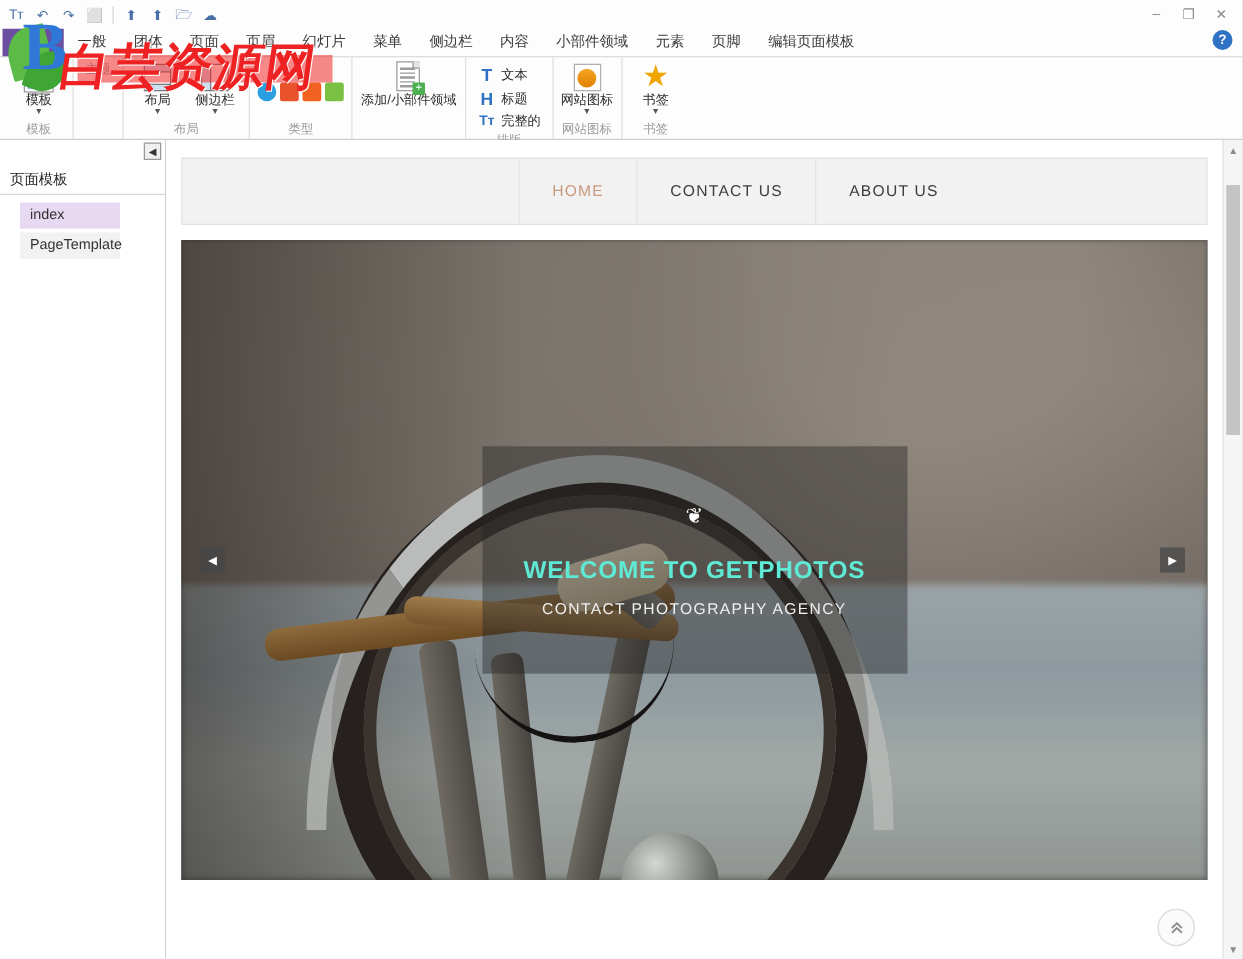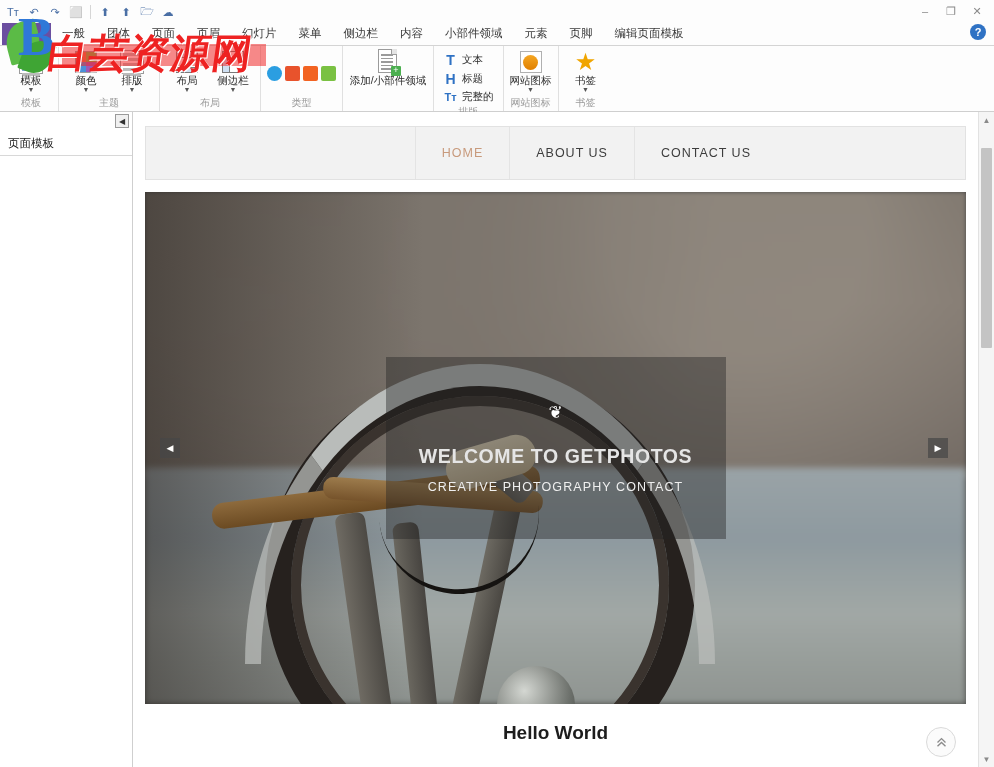--- a/index.html
+++ b/index.html
@@ -419,21 +419,21 @@
     left: 50%; top: 50%;
     transform: translate(-50%,-50%);
     width: 340px; height: 182px;
     background: rgba(35,35,35,.42);
     display: flex; flex-direction: column;
     align-items: center; justify-content: center;
     text-align: center;
   }
   .hero-leaf { font-size: 17px; color: #ffffff; margin-bottom: 22px; }
   .hero-title {
-    font-size: 19.5px; font-weight: bold; color: #e5e5e5;
+    font-size: 19.5px; font-weight: bold; color: #5eead4;
     letter-spacing: .6px; margin-bottom: 12px;
   }
   .hero-sub { font-size: 12.5px; color: #efefef; letter-spacing: 1.1px; }
 
   .carousel-arrow {
     position: absolute; top: 50%;
     transform: translateY(-50%);
     width: 20px; height: 20px;
     background: rgba(70,70,70,.72);
     color: #ffffff;
@@ -587,47 +587,20 @@
               </div>
           </div>
           <div class="rbtn-lbl">模板</div>
           <div class="rbtn-caret">▼</div>
         </div>
       </div>
       <div class="rgroup-label">模板</div>
     </div>
 
     <div class="rgroup">
-      <div class="rgroup-items">
-        <div class="rbtn">
-          <div class="rbtn-ico">
-            <div class="color-ico">
-              <div style="background:#e8734a"></div>
-                <div style="background:#79b84a"></div>
-              <div style="background:#4a8fd8"></div>
-                <div style="background:#9b59b6"></div>
-            </div>
-          </div>
-          <div class="rbtn-lbl">颜色</div>
-          <div class="rbtn-caret">▼</div>
-        </div>
-        <div class="rbtn">
-          <div class="rbtn-ico">
-            <div class="tmpl-ico">
-                <i class="g"></i>
-                <i class="g"></i>
-                <i class="g"></i>
-                <i class="g"></i>
-                <i class="g"></i>
-              </div>
-          </div>
-          <div class="rbtn-lbl">排版</div>
-          <div class="rbtn-caret">▼</div>
-        </div>
-      </div>
       <div class="rgroup-label">主题</div>
     </div>
 
     <div class="rgroup">
       <div class="rgroup-items">
         <div class="rbtn">
           <div class="rbtn-ico">
             <div class="layout-ico">
                 <div class="top"></div>
                 <div class="mid"></div>
@@ -734,29 +707,33 @@
       </div>
       <div class="rgroup-label">书签</div>
     </div>
   </div>
 
   <div class="workspace">
 
     <div class="panel">
       <div class="panel-collapse">◀</div>
       <div class="panel-title">页面模板</div>
+      <div class="panel-list">
+        <div class="panel-item sel">index</div>
+        <div class="panel-item">PageTemplate</div>
+      </div>
     </div>
 
     <div class="preview-wrap">
       <div class="preview">
 
         <div class="site-nav">
           <div class="nav-item active">HOME</div>
+          <div class="nav-item">CONTACT US</div>
           <div class="nav-item">ABOUT US</div>
-          <div class="nav-item">CONTACT US</div>
         </div>
 
         <div class="hero">
           <div class="hero-photo">
             <div class="hero-sky"></div>
             <div class="hero-water"></div>
             <div class="hero-dark-left"></div>
             <div class="bike">
               <div class="wheel"></div>
               <div class="fender"></div>
@@ -770,28 +747,27 @@
               <div class="cable"></div>
               <div class="bell"></div>
 
             </div>
             <div class="bike vignette"></div>
           </div>
 
           <div class="hero-caption">
             <div class="hero-leaf">❦</div>
             <div class="hero-title">WELCOME TO GETPHOTOS</div>
-            <div class="hero-sub">CREATIVE PHOTOGRAPHY CONTACT</div>
+            <div class="hero-sub">CONTACT PHOTOGRAPHY AGENCY</div>
           </div>
 
           <div class="carousel-arrow prev">◀</div>
           <div class="carousel-arrow next">▶</div>
         </div>
 
-        <div class="hello">Hello World</div>
       </div>
 
       <div class="to-top">
         <svg width="13" height="13" viewBox="0 0 13 13">
           <path d="M2.5 6.4 L6.5 2.6 L10.5 6.4" fill="none" stroke="#8c8c8c" stroke-width="1.4"></path>
           <path d="M2.5 10.2 L6.5 6.4 L10.5 10.2" fill="none" stroke="#8c8c8c" stroke-width="1.4"></path>
         </svg>
       </div>
 
       <div class="vscroll">

